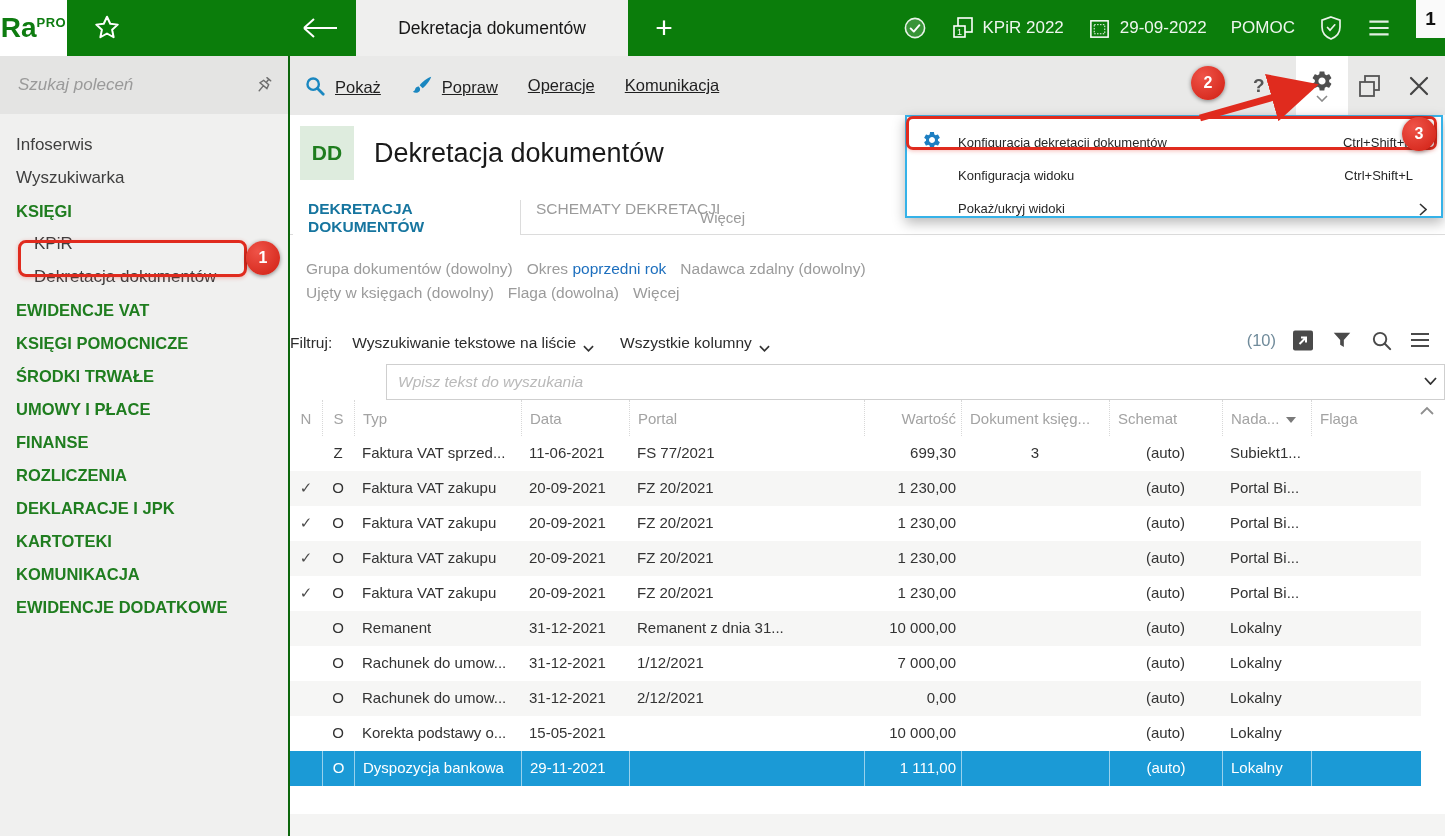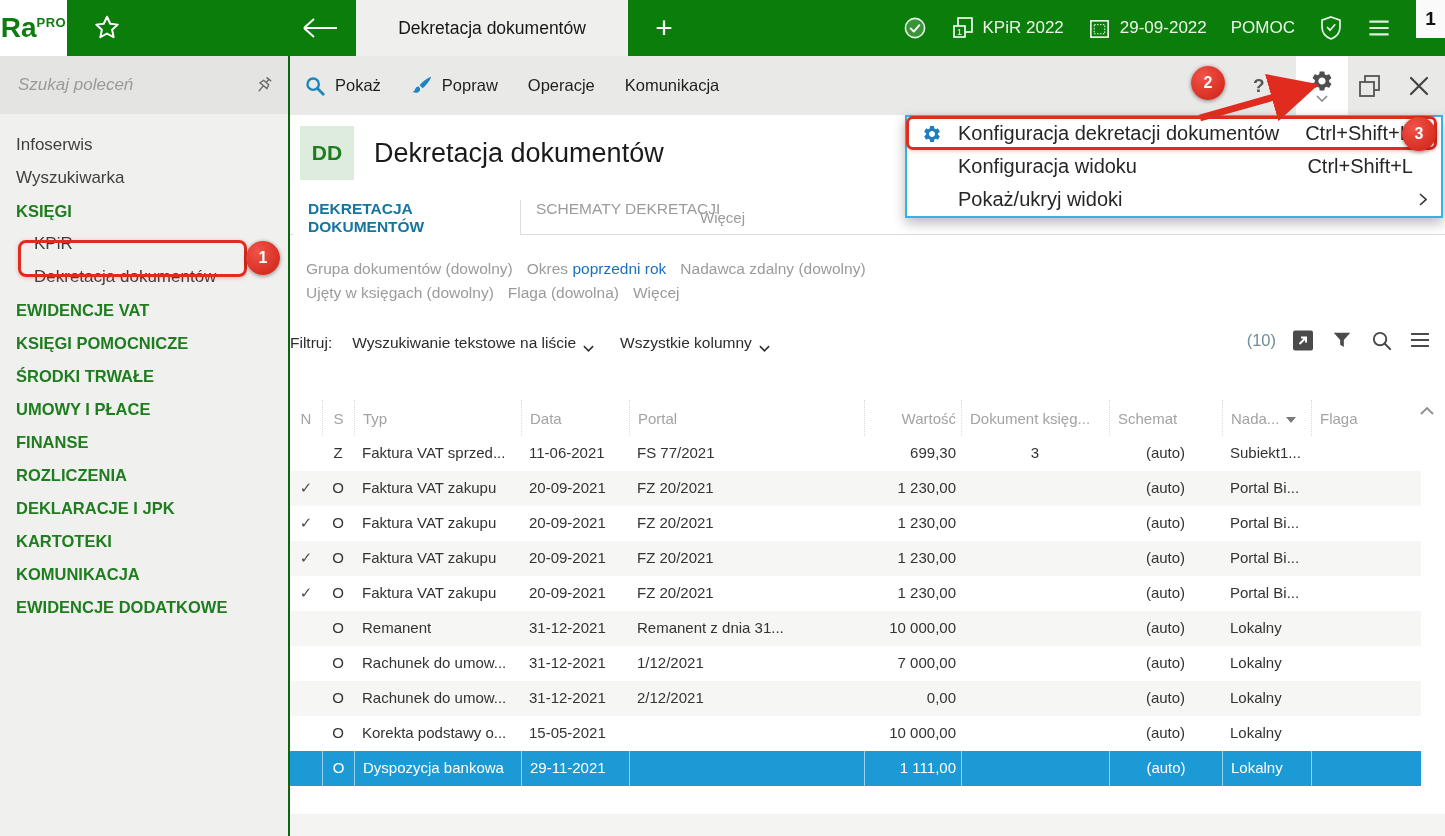--- a/index.html
+++ b/index.html
@@ -33,21 +33,21 @@
   .pin-btn { position:absolute; right:14px; top:19px; width:20px; height:20px; }
   .side-list { padding-top:8px; }
   .side-item { height:33px; display:flex; align-items:flex-end; padding-left:16px; font-size:17px; color:#3f3f3f; cursor:default; }
   .side-item.section { color:#1f7d1f; font-weight:bold; font-size:16.5px; }
   .side-item.child { padding-left:34px; }
   .vdivider { position:absolute; left:288px; top:56px; width:2px; height:780px; background:#0c660c; }
 
   
   .toolbar { position:absolute; left:290px; top:56px; width:1155px; height:59px; background:#e9e9e8; }
   .tb-left { position:absolute; left:14px; top:0; height:59px; display:flex; align-items:center; gap:30px; }
-  .tb-item { display:flex; align-items:center; gap:9px; font-size:16.5px; color:#1f1f1f; }
+  .tb-item { display:flex; align-items:flex-end; gap:9px; font-size:16.5px; color:#1f1f1f;text-decoration:underline; }
   .tb-help { position:absolute; left:963px; top:0; height:59px; display:flex; align-items:center;
              font-size:19px; color:#555; font-weight:bold; }
   .gear-box { position:absolute; left:1006px; top:0; width:52px; height:59px; background:#fff;
               display:flex; flex-direction:column; align-items:center; justify-content:center; }
   .restore-btn { position:absolute; left:1066px; top:16px; width:28px; height:28px; }
   .close-btn { position:absolute; left:1116px; top:17px; width:26px; height:26px; }
 
   
   .dd-badge { position:absolute; left:300px; top:126px; width:54px; height:54px; background:#deecde;
               color:#1f7d1f; font-weight:bold; font-size:21px; display:flex; align-items:center; justify-content:center; }
@@ -105,21 +105,21 @@
   .c.cdok { text-align:center; padding-left:0; }
   .c.csch { text-align:center; padding-left:0; }
   .trow.selected { background:#1b9ad6 !important; color:#fff; }
   .trow.selected .c { color:#fff; }
   .trow.selected .c + .c { border-left:1px solid rgba(255,255,255,.55); }
   .bottom-strip { position:absolute; left:290px; top:814px; width:1155px; height:22px; background:#f4f4f3; }
 
   
   .menu { position:absolute; left:905px; top:115px; width:538px; background:#fff;
           border:2px solid #35b2e8; box-shadow:0 5px 12px rgba(0,0,0,.28); z-index:20; }
-  .menu-item { height:33px; display:flex; align-items:center; font-size:20px; color:#262626; position:relative; }
+  .menu-item { height:33px; display:flex; align-items:flex-end; font-size:13px; color:#262626; position:relative; }
   .menu-ic { width:20px; height:20px; margin-left:15px; }
   .menu-label { margin-left:16px; }
   .menu-label.noicon { margin-left:51px; }
   .menu-short { position:absolute; right:28px; color:#262626; }
   .menu-sub { position:absolute; right:14px; color:#333; font-size:17px; }
 
   
   .anno { position:absolute; z-index:40; pointer-events:none; }
   .anno-circle { width:34px; height:34px; border-radius:50%; color:#fff; font-weight:bold; font-size:16px;
                  display:flex; align-items:center; justify-content:center;
@@ -384,20 +384,28 @@
     <span class="drop">
       <span>Wszystkie kolumny</span>
       <span>
           <svg width="11" height="7" viewBox="0 0 12 7">
             <path d="M1 1l5 5 5-5" stroke="#333" stroke-width="1.8" fill="none"></path>
           </svg>
         </span>
     </span>
   </div>
 
+  <div class="list-search">
+    <input type="text" placeholder="Wpisz tekst do wyszukania" style="">
+    <span class="ls-chev">
+      <svg width="13" height="8" viewBox="0 0 13 8">
+          <path d="M1 1l5.5 6L12 1" stroke="#333" stroke-width="1.8" fill="none"></path>
+        </svg>
+    </span>
+  </div>
 
   <div class="thead grid-cols">
     <div class="hc cn">N</div>
     <div class="hc cs">S</div>
     <div class="hc">Typ</div>
     <div class="hc">Data</div>
     <div class="hc">Portal</div>
     <div class="hc cwart">Wartość</div>
     <div class="hc">Dokument księg...</div>
     <div class="hc">Schemat</div>

